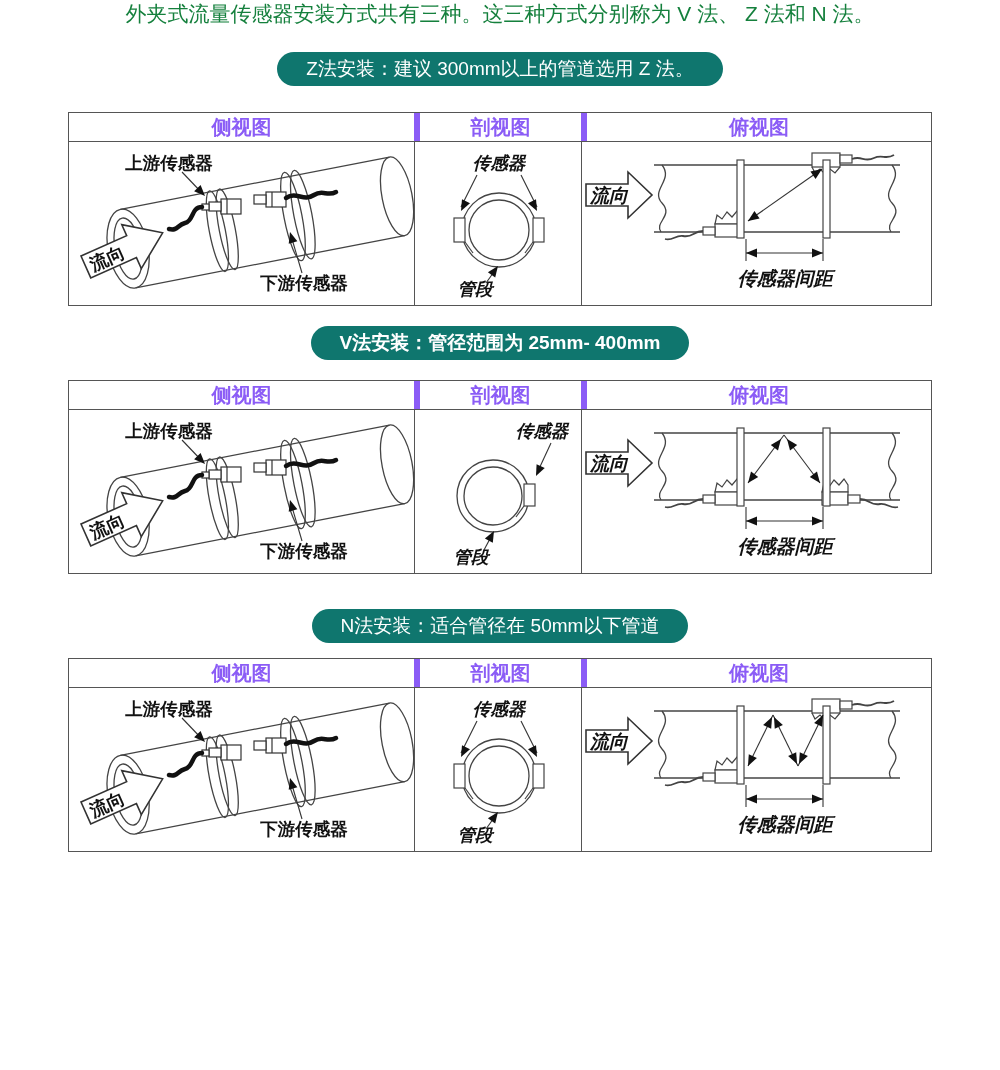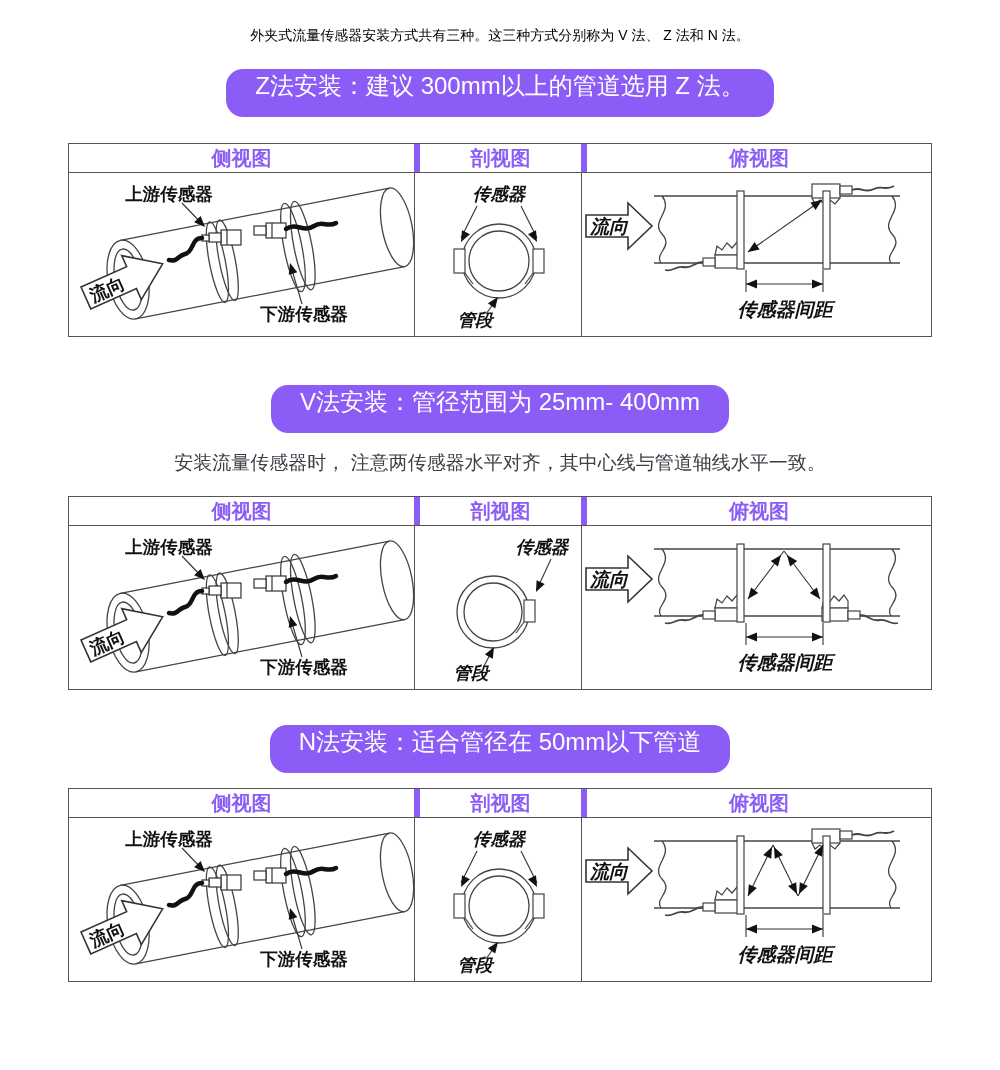--- a/index.html
+++ b/index.html
@@ -1,24 +1,24 @@
 <!DOCTYPE html>
 <html><head>
 <meta charset="utf-8">
 <style>
   html,body { margin:0; padding:0; background:#fff; }
   .page { width:1000px; height:1070px; background:#fff; overflow:hidden;
           font-family:"Liberation Sans", sans-serif; }
   .title { text-align:center; padding-top:33px; font-size:29px; font-weight:bold;
            color:#2d323a; letter-spacing:1px; }
-  .intro { text-align:center; margin-top:27px; font-size:14px; color:#000000; }
+  .intro { text-align:center; font-size:21px; color:#15803d; }
   .badge-row { text-align:center; }
-  .badge { display:inline-block; background:#8b5cf6; color:#fff; font-size:24px;
-           line-height:34px; height:48px; padding:0 29px; border-radius:17px; }
-  .mt-b1 { margin-top:24px; } .mt-b2 { margin-top:48px; } .mt-b3 { margin-top:35px; }
+  .badge { display:inline-block; background:#0f766e; color:#fff; font-size:19px;
+           line-height:34px; height:34px; padding:0 29px; border-radius:17px; }
+  .mt-b1 { margin-top:24px; } .mt-b2 { margin-top:20px;font-weight:bold; } .mt-b3 { margin-top:35px; }
   .note { text-align:center; font-size:19px; color:#3a4047; margin-top:17px; }
   .dtable { width:864px; margin:26px auto 0; border:1px solid #555; box-sizing:border-box; }
   .dtable.mt-t2 { margin-top:20px; } .dtable.mt-t3 { margin-top:15px; }
   .hdr { display:grid; grid-template-columns:345px 167px 350px; border-bottom:1px solid #555; }
   .hdr > div { box-sizing:border-box; text-align:center; font-size:20px; font-weight:bold;
                color:#8b5cf6; line-height:28px; height:28px; }
   .hdr > div + div { border-left:6px solid #8b5cf6; }
   .brow { display:grid; grid-template-columns:345px 167px 350px; }
   .cell { box-sizing:border-box; height:163px; overflow:hidden; }
   .cell + .cell { border-left:1px solid #555;font-style:italic; }
@@ -152,21 +152,20 @@
           </g>
           <text x="203" y="143" font-size="19" font-weight="bold" fill="#111" text-anchor="middle">传感器间距</text>
         </svg>
       </div>
     </div>
   </div>
 
   <div class="badge-row">
     <span class="badge mt-b2">V法安装：管径范围为 25mm- 400mm</span>
   </div>
-  <div class="note">安装流量传感器时， 注意两传感器水平对齐，其中心线与管道轴线水平一致。</div>
 
   <div class="dtable mt-t2">
     <div class="hdr">
       <div>侧视图</div>
       <div>剖视图</div>
       <div>俯视图</div>
     </div>
     <div class="brow">
 
       <div class="cell">

